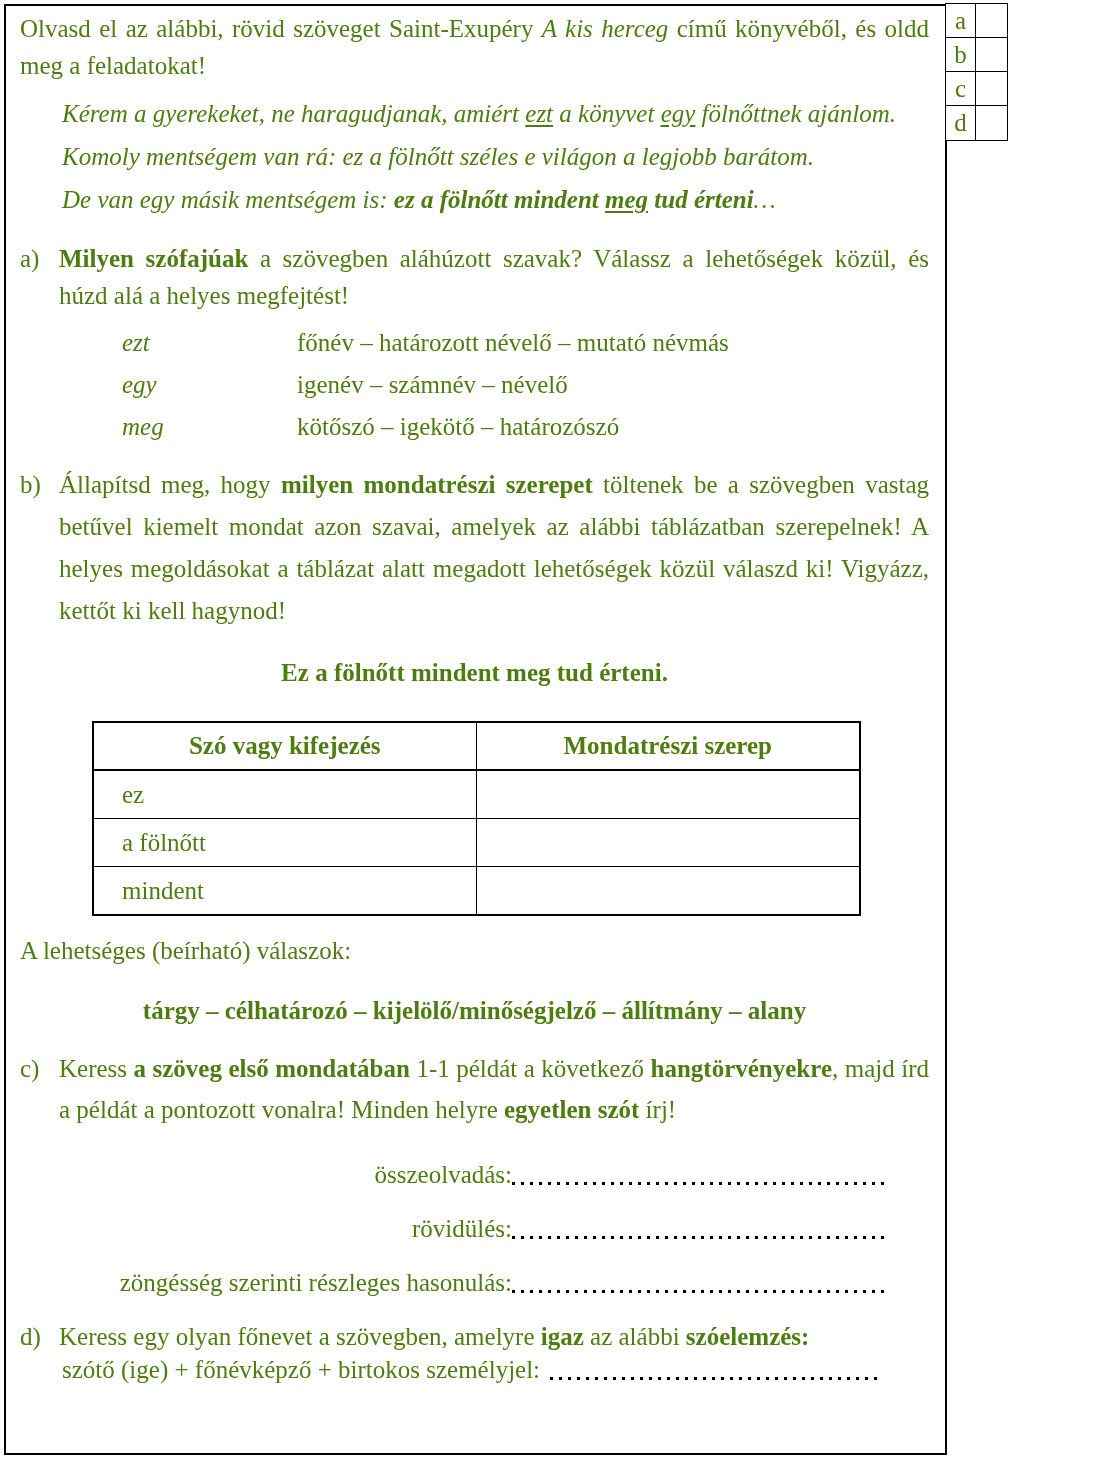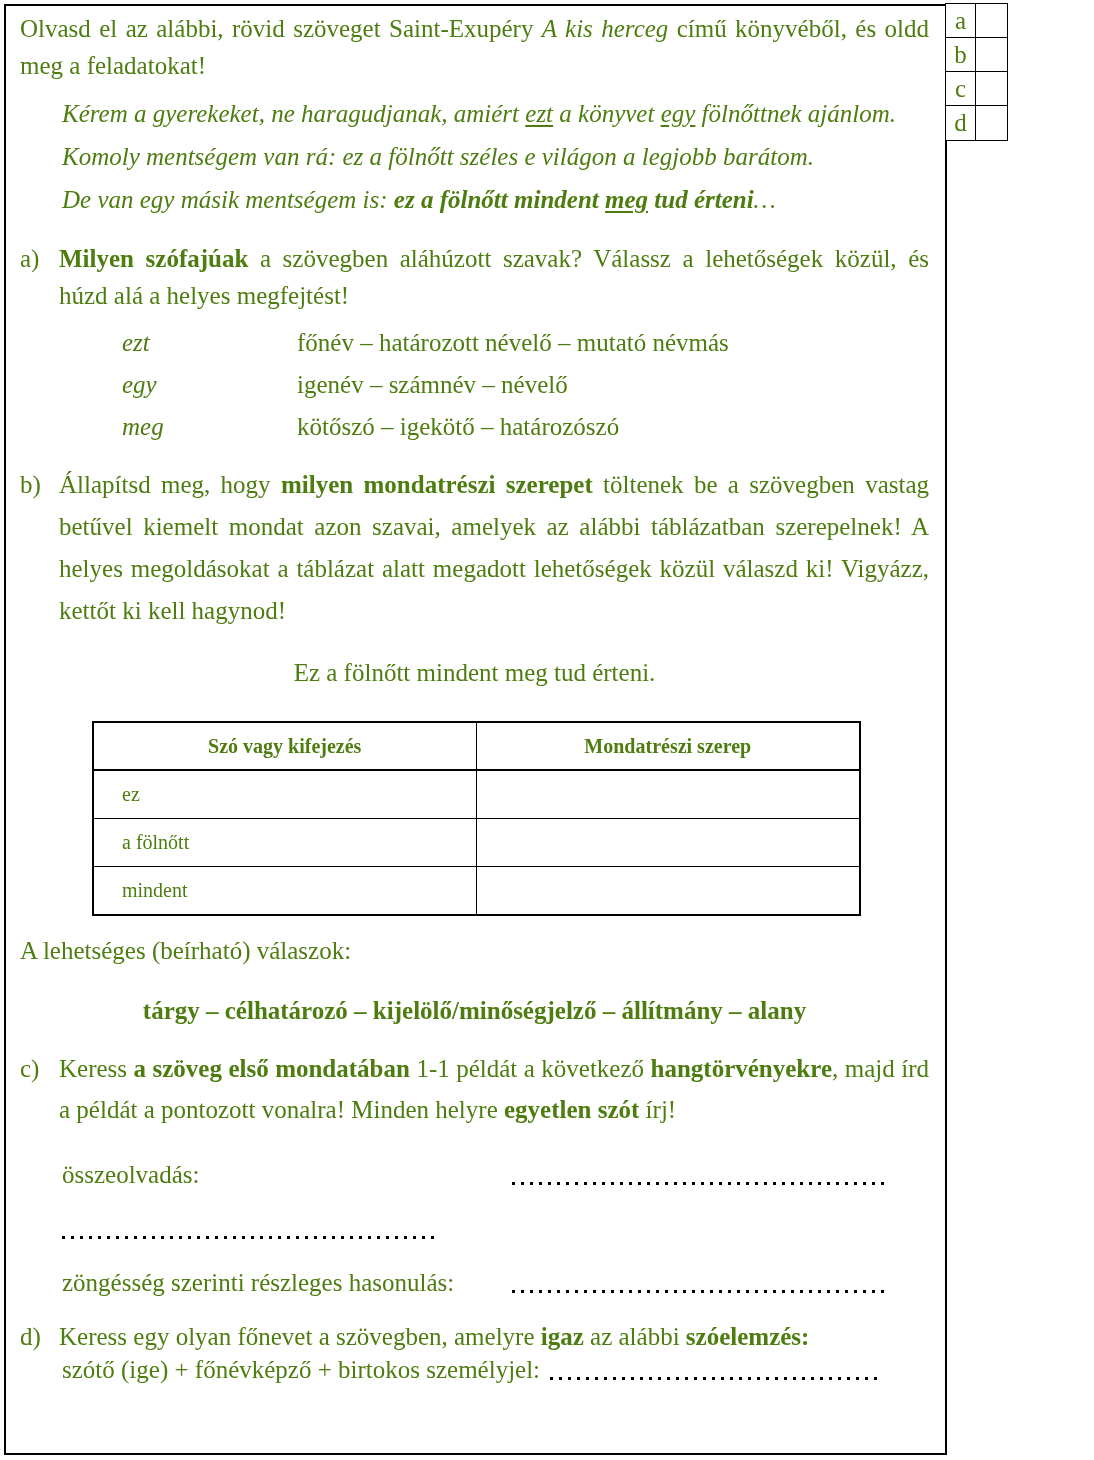--- a/index.html
+++ b/index.html
@@ -27,41 +27,41 @@
   .task-a { top:234px; line-height:37px; }
   .task-b { top:458px; line-height:42px; }
   .task-c { top:1042px; line-height:41px; }
   .task-d { top:1310px; line-height:42px; }
   .b { font-weight:bold; }
 
   .alist { top:316px; line-height:42px; padding-left:102px; }
   .alist-row { white-space:nowrap; }
   .alist-word { display:inline-block; width:175px; font-style:italic; }
 
-  .bold-sentence { top:646px; line-height:42px; text-align:center; font-weight:normal; }
+  .bold-sentence { top:646px; line-height:42px; text-align:center; font-weight:bold; }
 
   .btable {
     position:absolute; left:86px; top:715px; border-collapse:collapse;
-    table-layout:fixed; font-size:20px;
+    table-layout:fixed; font-size:25px;
   }
   .btable, .btable th, .btable td { border:1px solid #000; }
   .btable { border:2px solid #000; }
   .btable th {
     height:46px; border-bottom:2px solid #000; font-weight:bold;
     text-align:center; vertical-align:middle; padding:0;
   }
   .btable td { height:47px; vertical-align:middle; padding:0 0 0 28px;margin-left:36px; }
   .btable td.empty { padding:0; }
 
   .answers-label { top:924px; line-height:42px; }
   .answers-options { top:984px; line-height:42px; text-align:center;font-weight:bold; }
 
   .citems { top:1148px; padding-left:42px; }
   .crow { height:42px; line-height:42px; margin-bottom:12px; white-space:nowrap; }
-  .clabel { display:inline-block; width:450px; }
+  .clabel { display:inline-block; width:450px;text-align:right; }
   .dots {
     display:inline-block; height:42px; vertical-align:top;
     background-image:repeating-linear-gradient(to right,#000 0 3px,transparent 3px 9px);
     background-size:100% 3px; background-repeat:no-repeat; background-position:0 28px;
   }
   .dots-c { width:373px; }
   .dots-d { width:330px; margin-left:10px; }
   .ditem { top:1343px; line-height:42px; padding-left:42px; white-space:nowrap; }
 
   .grading {
@@ -130,21 +130,21 @@
       </tbody>
     </table>
 
     <div class="abs answers-label">A lehetséges (beírható) válaszok:</div>
     <div class="abs answers-options">tárgy – célhatározó – kijelölő/minőségjelző – állítmány – alany</div>
 
     <div class="abs taskp task-c"><span class="marker">c)</span><span>Keress </span><span class="b">a szöveg első mondatában</span><span> 1-1 példát a következő </span><span class="b">hangtörvényekre</span><span>, majd írd a példát a pontozott vonalra! Minden helyre </span><span class="b">egyetlen szót</span><span> írj!</span></div>
 
     <div class="abs citems">
       <div class="crow"><span class="clabel">összeolvadás:</span><span class="dots dots-c"></span></div>
-      <div class="crow"><span class="dots dots-c"></span></div>
+      <div class="crow"><span class="clabel">rövidülés:</span><span class="dots dots-c"></span></div>
       <div class="crow"><span class="clabel">zöngésség szerinti részleges hasonulás:</span><span class="dots dots-c"></span></div>
     </div>
 
     <div class="abs taskp task-d"><span class="marker">d)</span><span>Keress egy olyan főnevet a szövegben, amelyre </span><span class="b">igaz</span><span> az alábbi </span><span class="b">szóelemzés:</span></div>
 
     <div class="abs ditem"><span>szótő (ige) + főnévképző + birtokos személyjel:</span><span class="dots dots-d"></span></div>
 
   </div>
 
   <div class="grading">

